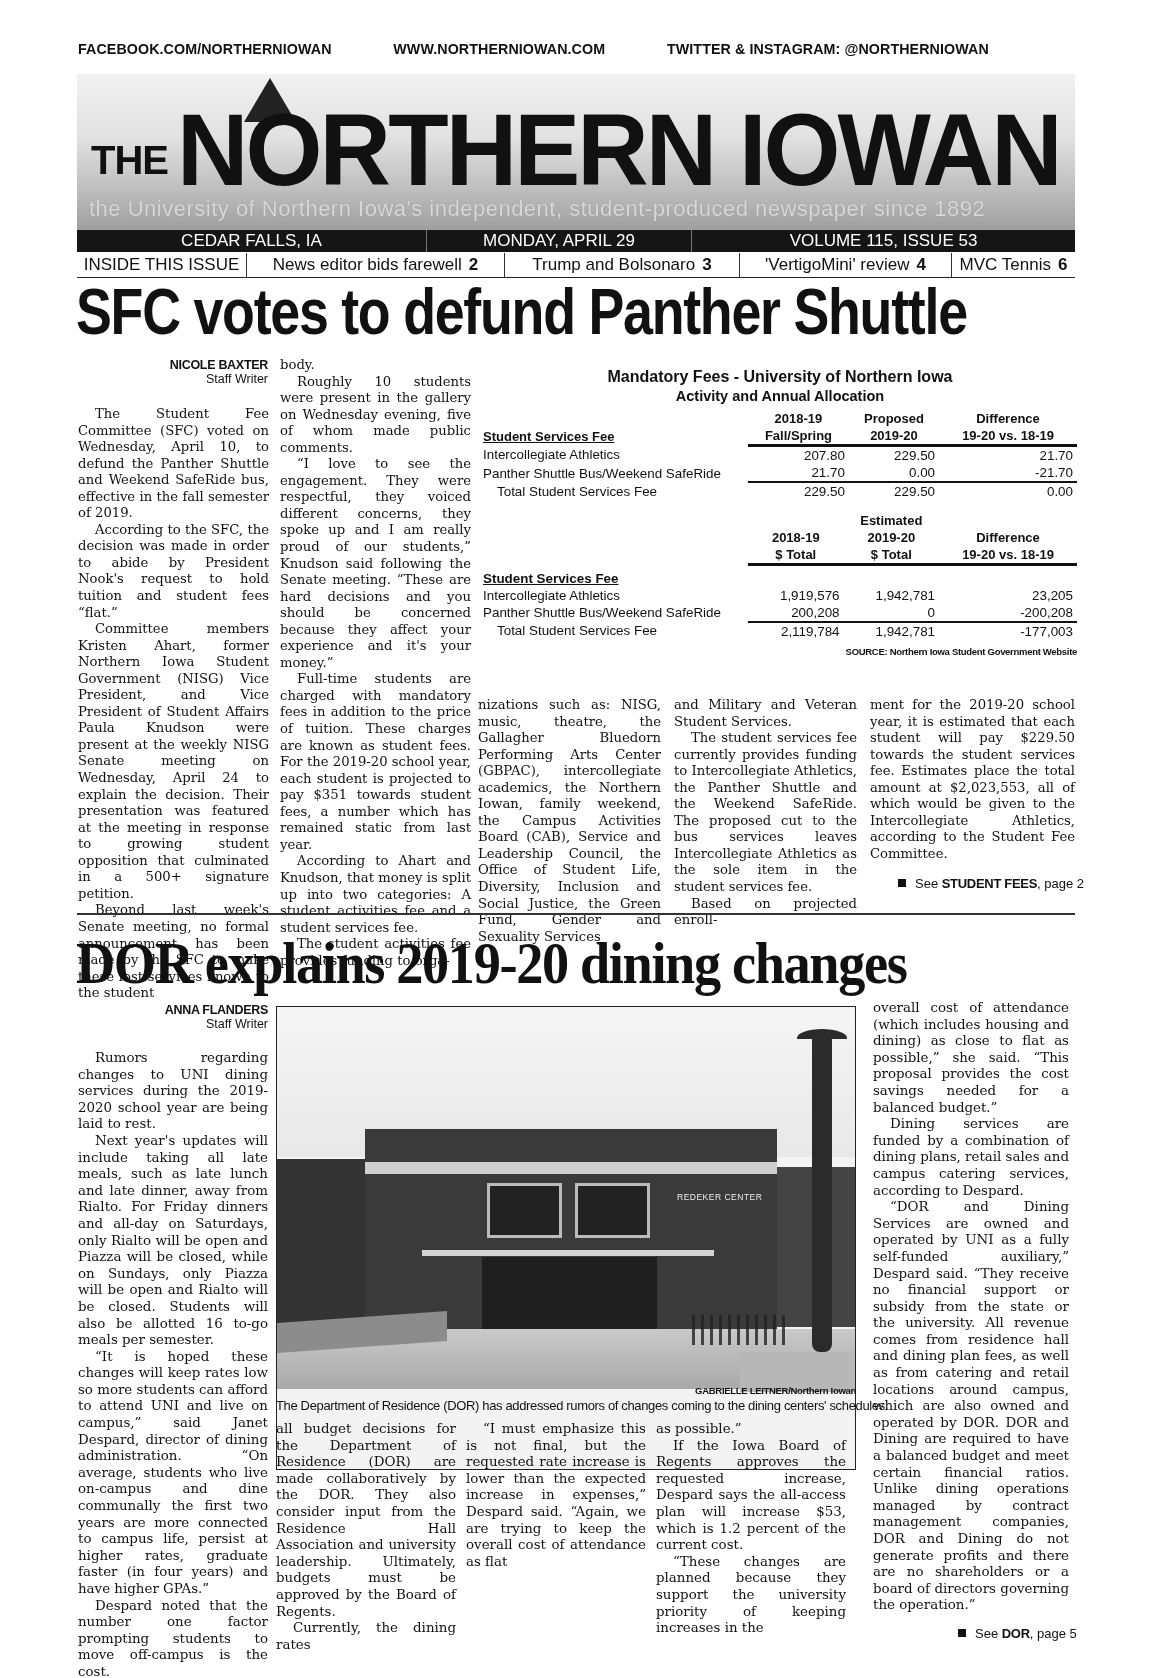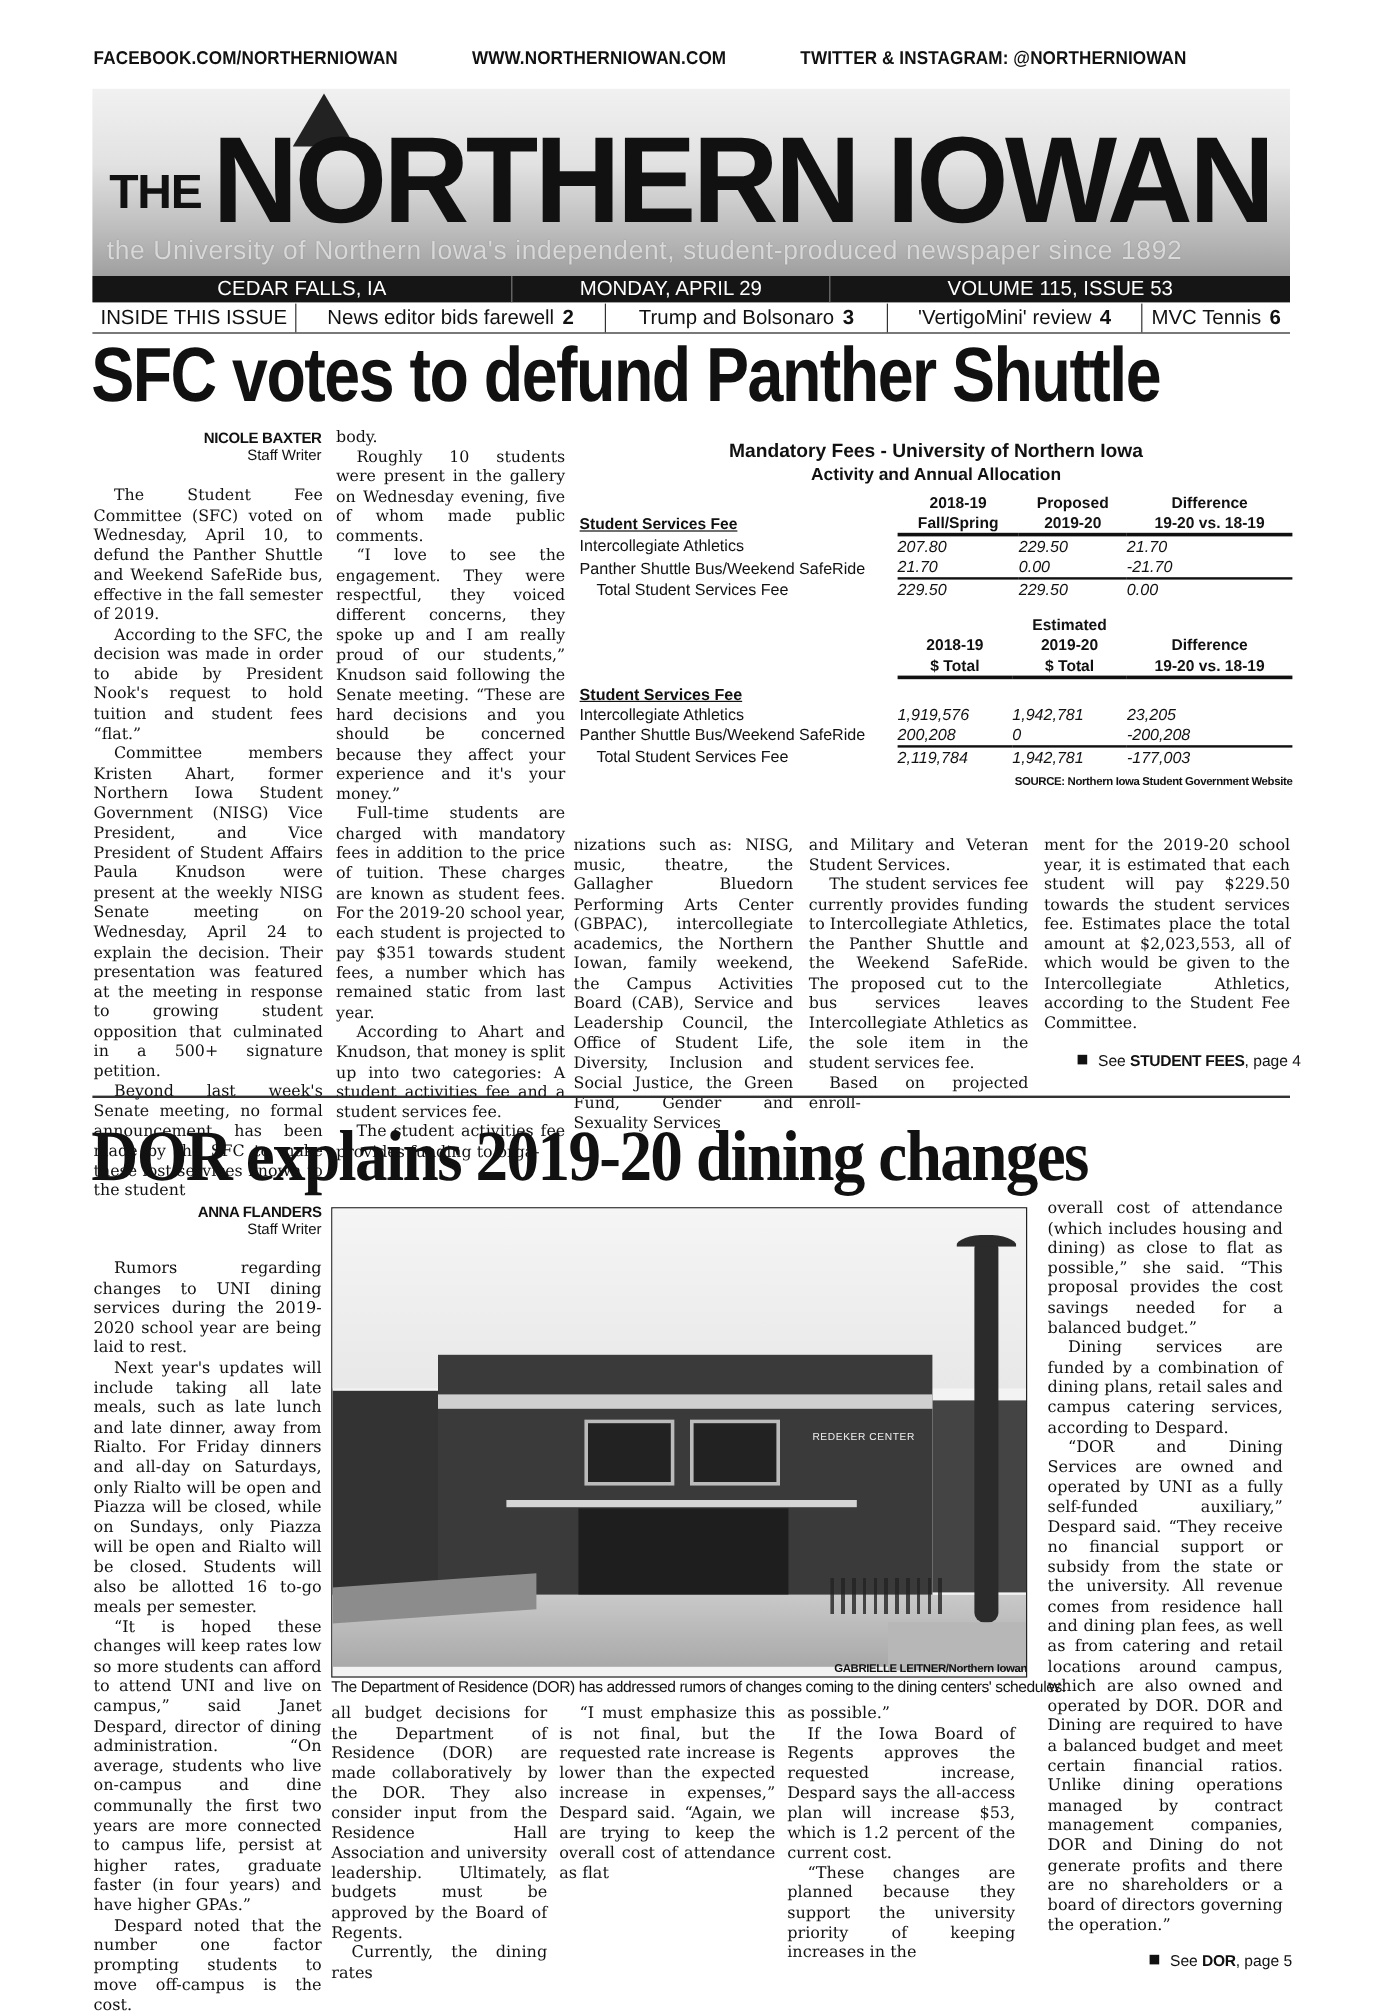--- a/index.html
+++ b/index.html
@@ -42,38 +42,38 @@
   .col { position: absolute; font-size: 13.2px; line-height: 16.55px; text-align: justify; hyphens: auto; }
   .col p { text-indent: 17px; }
   .col p.noind { text-indent: 0; }
 
   .table-block { position: absolute; top: 368px; left: 483px; width: 594px; font-family: "Liberation Sans", sans-serif; font-size: 13.4px; }
   .tt1 { text-align: center; font-weight: bold; font-size: 16px; margin-bottom: 2px; }
   .tt2 { text-align: center; font-weight: bold; font-size: 14.5px; margin-bottom: 6px; }
   table.fees { width: 100%; border-collapse: collapse; }
   table.fees td, table.fees th { padding: 1px 0; white-space: nowrap; }
   table.fees th { font-weight: bold; font-size: 13px; text-align: center; }
-  table.fees td.num { padding-right: 4px; font-style: italic; }
+  table.fees td.num { text-align: right; padding-right: 4px; }
   table.fees .label { width: 265px; text-align: left; }
   table.fees .hdr-line th { border-bottom: 3px solid #111; }
   table.fees .sec { font-weight: bold; text-decoration: underline; text-align: left; }
   table.fees .before-total td.num { border-bottom: 2px solid #111; }
   table.fees .total td.label { padding-left: 14px; }
   .source { text-align: right; font-weight: 900; font-size: 9.5px; letter-spacing: -0.3px; margin-top: 6px; }
 
   .seemore { position: absolute; font-family: "Liberation Sans", sans-serif; font-size: 13px; white-space: nowrap; }
   .seemore .sq { display: inline-block; width: 8px; height: 8px; background: #111; margin-right: 9px; vertical-align: 1px; }
   .seemore b { font-weight: 900; letter-spacing: -0.3px; }
 
   .rule { position: absolute; left: 77px; width: 998px; height: 1.5px; background: #333; }
 
   .hl2 { position: absolute; top: 928px; left: 76px; width: 1000px; font-family: "Liberation Serif", serif; font-size: 60px;
          line-height: 70px; letter-spacing: -1.5px; white-space: nowrap; transform: scaleX(0.905); transform-origin: left; }
 
-  .photo { position: absolute; top: 1006px; left: 276px; width: 580px; height: 392px; border: 1px solid #222;
+  .photo { position: absolute; top: 1006px; left: 276px; width: 580px; height: 464px; border: 1px solid #222;
            background: #f3f3f3; overflow: hidden; }
   .photo .sky { position: absolute; left: 0; top: 0; width: 100%; height: 150px; background: linear-gradient(#f5f5f5, #e8e8e8); }
   .photo .bldg { position: absolute; left: 88px; top: 122px; width: 412px; height: 200px; background: #3a3a3a; }
   .photo .bldg-l { position: absolute; left: 0; top: 152px; width: 88px; height: 170px; background: #333; }
   .photo .bldg-r { position: absolute; left: 500px; top: 160px; width: 80px; height: 160px; background: #444; }
   .photo .band { position: absolute; left: 88px; top: 155px; width: 412px; height: 12px; background: #cfcfcf; }
   .photo .win1 { position: absolute; left: 210px; top: 176px; width: 75px; height: 55px; background: #222; border: 3px solid #bbb; }
   .photo .win2 { position: absolute; left: 298px; top: 176px; width: 75px; height: 55px; background: #222; border: 3px solid #bbb; }
   .photo .canopy { position: absolute; left: 145px; top: 243px; width: 292px; height: 6px; background: #d4d4d4; }
   .photo .door { position: absolute; left: 205px; top: 250px; width: 175px; height: 72px; background: #1e1e1e; }
@@ -248,21 +248,21 @@
 </div>
 <div class="col" style="top:697px; left:674px; width:183px;">
   <p class="noind">and Military and Veteran Student Services.</p>
   <p>The student services fee currently provides funding to Intercollegiate Athletics, the Panther Shuttle and the Weekend SafeRide. The proposed cut to the bus services leaves Intercollegiate Athletics as the sole item in the student services fee.</p>
   <p>Based on projected enroll-</p>
 </div>
 <div class="col" style="top:697px; left:870px; width:205px;">
   <p class="noind">ment for the 2019-20 school year, it is estimated that each student will pay $229.50 towards the student services fee. Estimates place the total amount at $2,023,553, all of which would be given to the Intercollegiate Athletics, according to the Student Fee Committee.</p>
 </div>
 <div class="seemore" style="top:876px; left:898px;">
-  <span class="sq"></span><span>See </span><b>STUDENT FEES</b><span>, page 4</span>
+  <span class="sq"></span><span>See </span><b>STUDENT FEES</b><span>, page 2</span>
 </div>
 
 <div class="rule" style="top:913px"></div>
 
 <h1 class="hl2">DOR explains 2019-20 dining changes</h1>
 
 <div class="byline" style="top:1003px; left:78px; width:190px;">
   <div class="n">ANNA FLANDERS</div>
   <div class="r">Staff Writer</div>
 </div>

